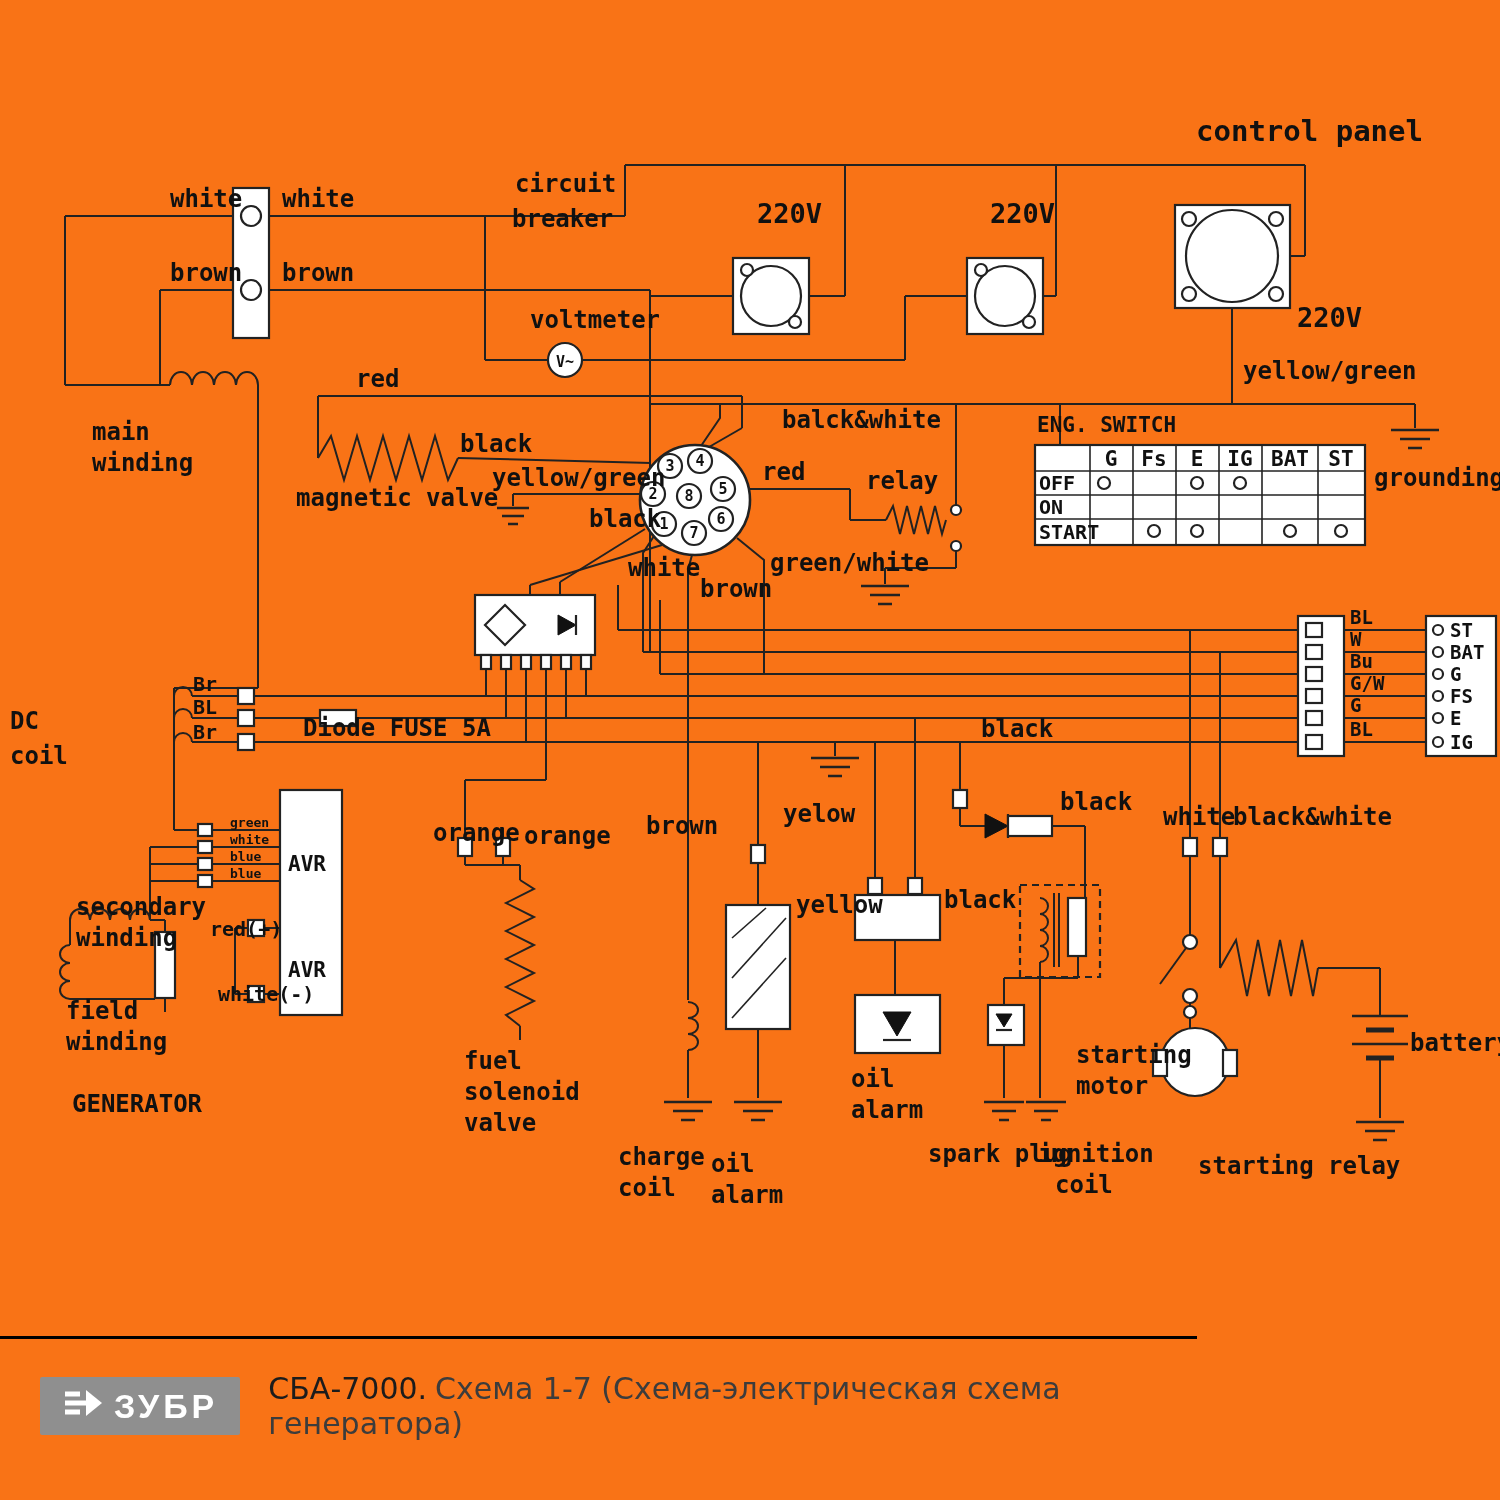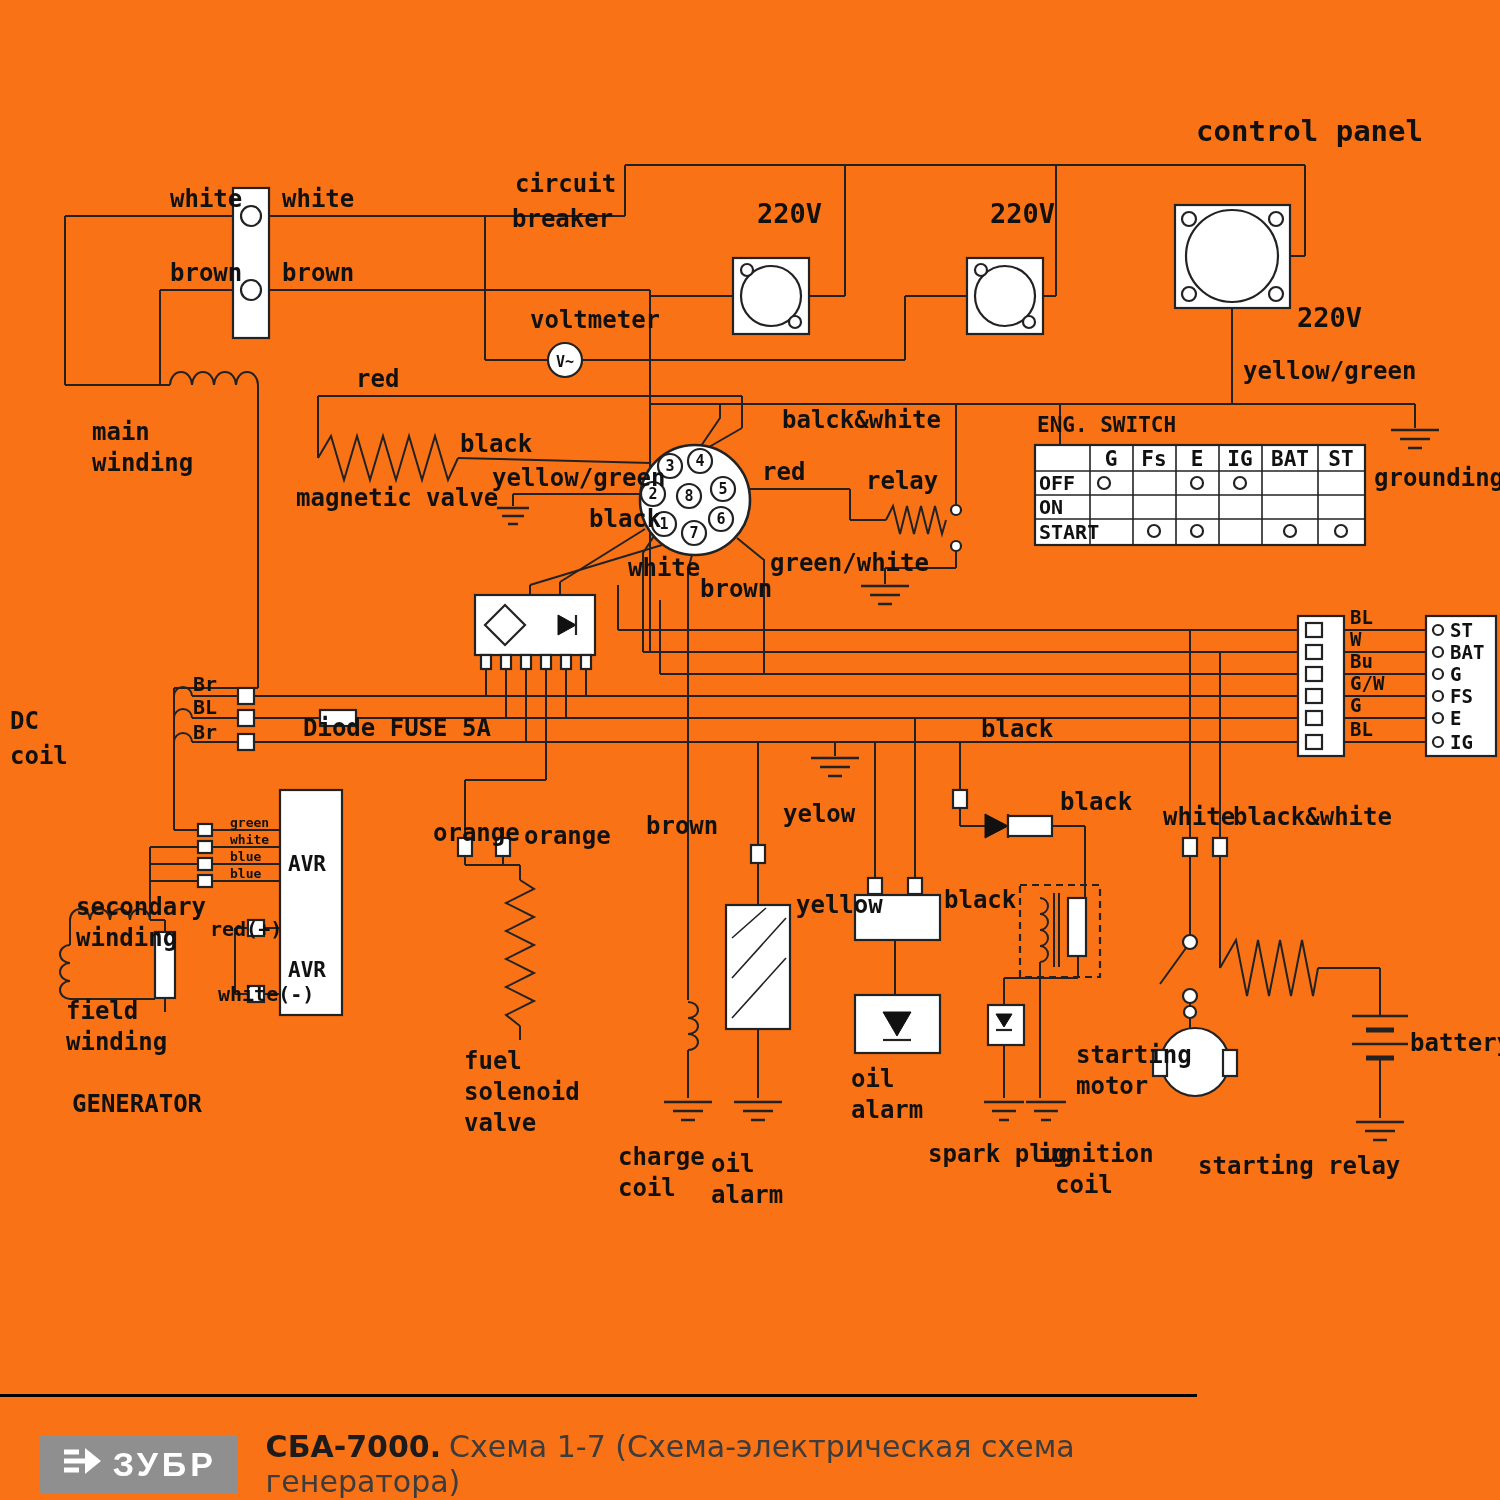--- a/index.html
+++ b/index.html
@@ -14,27 +14,27 @@
   .tp{font-size:15px;}
   .tx{font-size:13px;}
   .wires line,.wires path,.wires polyline{stroke:#222;stroke-width:2;fill:none;}
   .comps rect,.comps circle{stroke:#222;stroke-width:2.2;fill:#fff;}
   .comps path.nf{stroke:#222;stroke-width:2.2;fill:none;}
   .comps line{stroke:#222;stroke-width:2.2;}
   .comps .dk{fill:#111;stroke:#111;}
   .comps .dash{stroke-dasharray:7 5;}
   .comps .thin{stroke-width:1.6;}
   .gnd path{stroke:#222;stroke-width:2.6;fill:none;}
-  .footer{position:absolute;left:0;top:1394px;width:1197px;}
+  .footer{position:absolute;left:0;top:1336px;width:1197px;}
   .divider{height:3px;background:#000;width:100%;}
   .footer-row{display:flex;align-items:center;gap:28px;padding:32px 0 0 40px;font-family:"DejaVu Sans",sans-serif;}
   .logo{background:#8f8f8f;width:215px;height:58px;display:flex;align-items:center;justify-content:center;gap:10px;border-radius:2px;}
   .logo-text{color:#fff;font-weight:bold;font-size:34px;letter-spacing:4px;font-family:"Liberation Sans",sans-serif;}
   .caption{font-size:30px;color:#3c3c3c;}
-  .model{font-weight:bold;color:#1c1c1c;margin-right:8px;}
+  .model{font-weight:normal;color:#1c1c1c;margin-right:8px;}
 </style>
 </head>
 <body>
 
 <div class="page">
 <svg width="1500" height="1378" viewBox="0 0 1500 1378">
 
   <g class="wires">
 
     <line x1="65" y1="216" x2="233" y2="216"></line>

